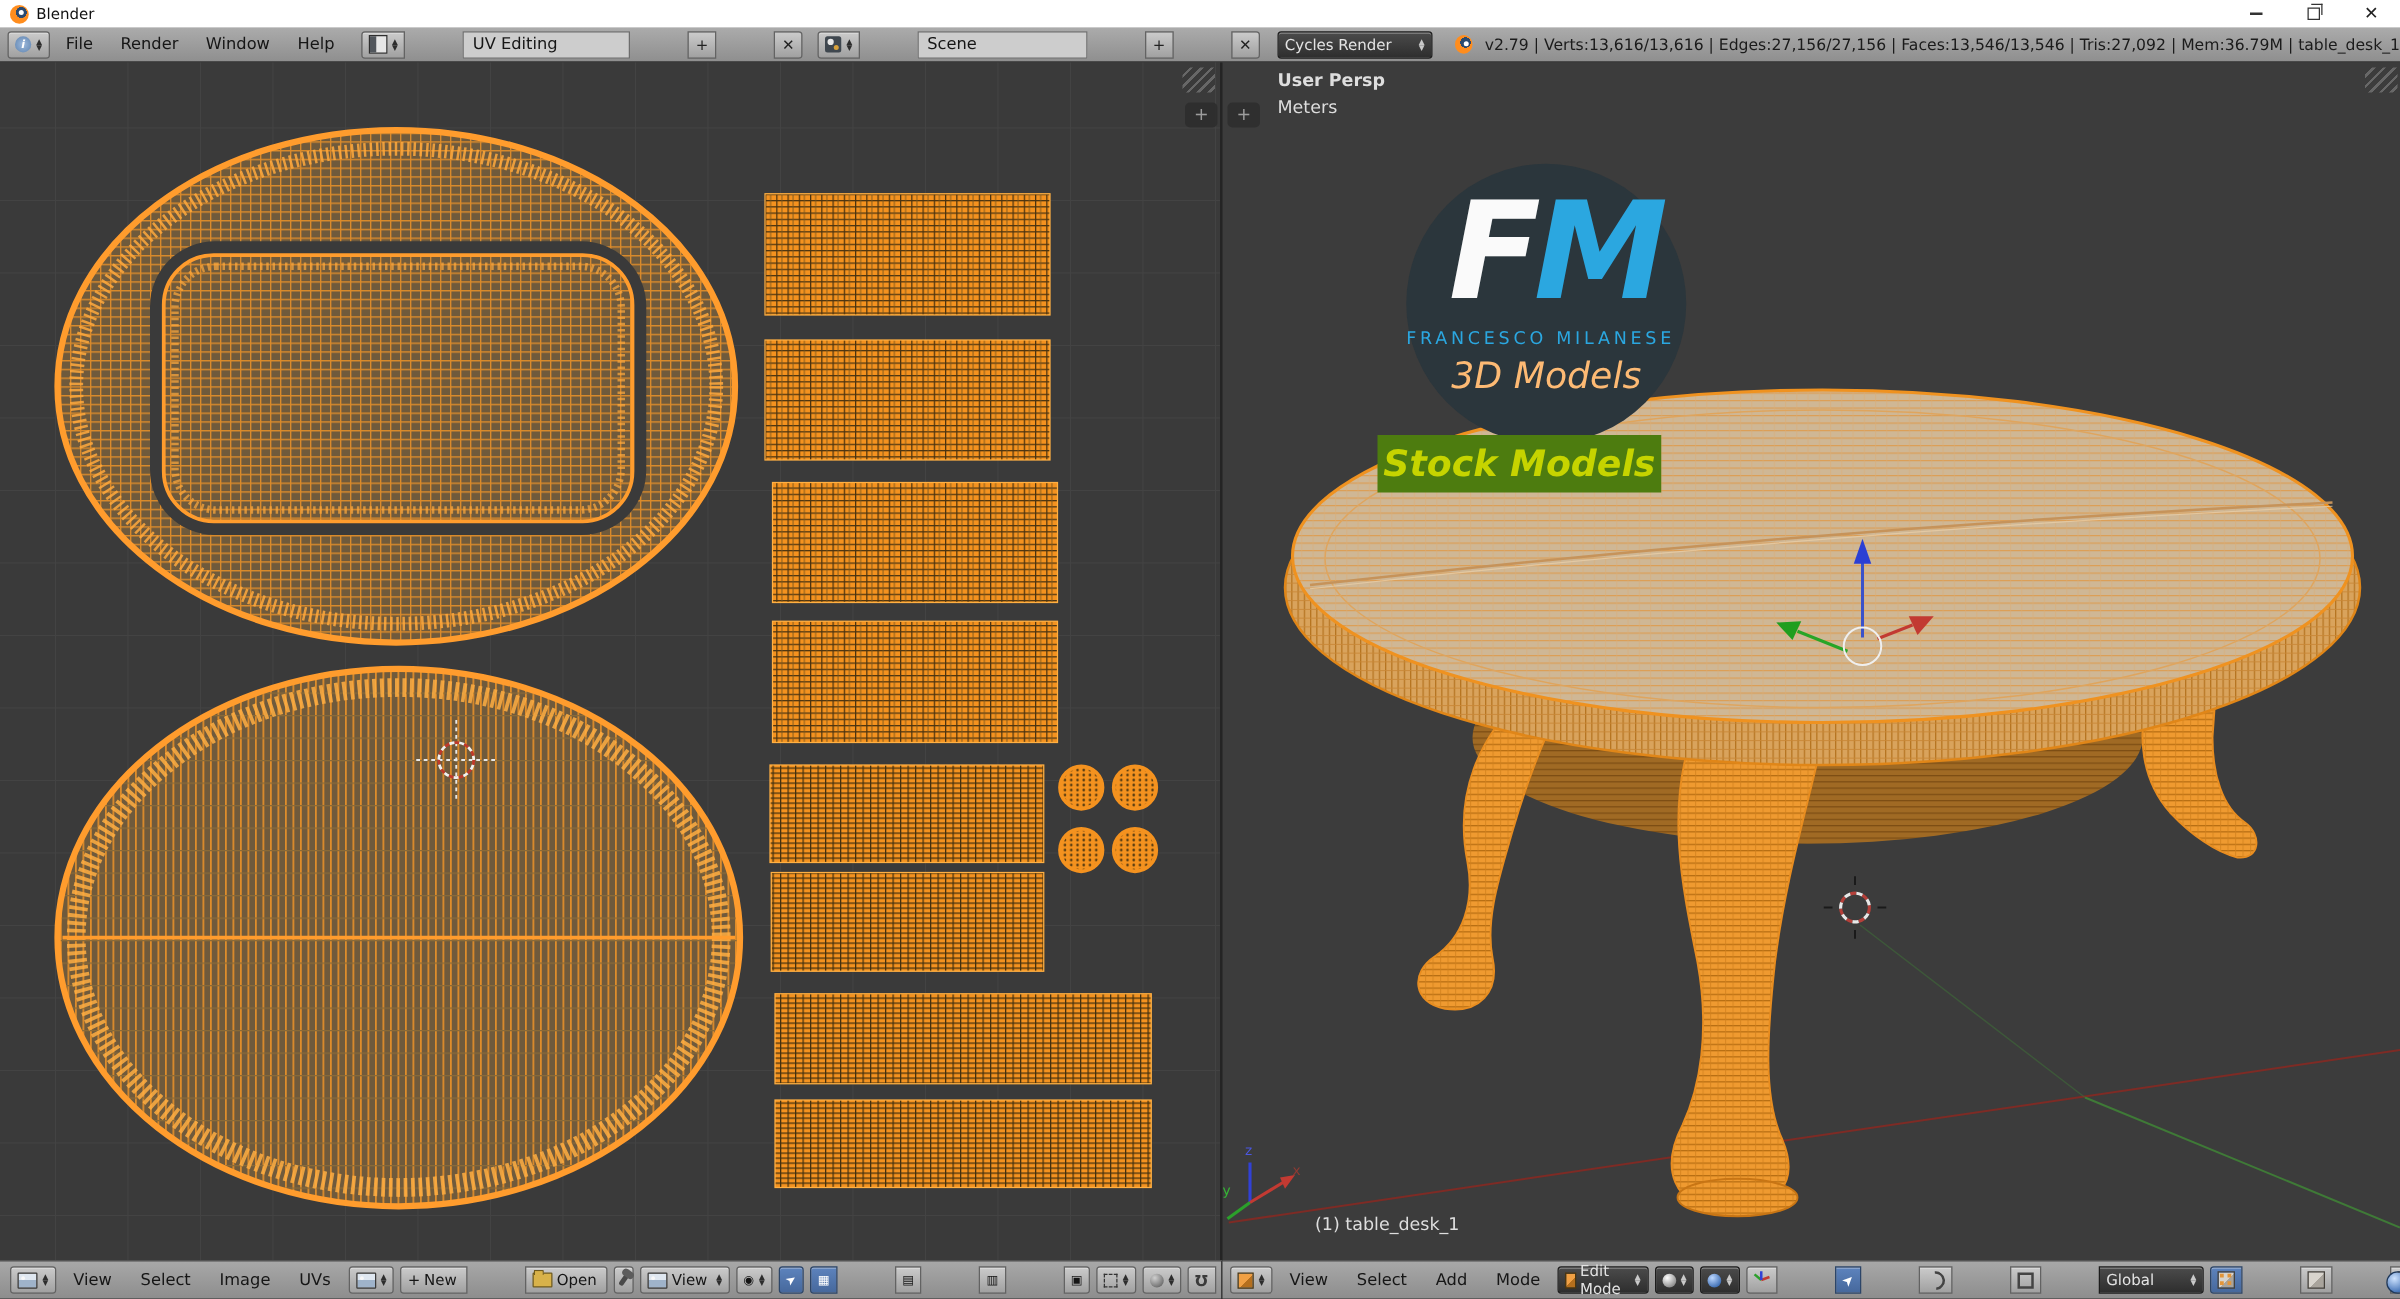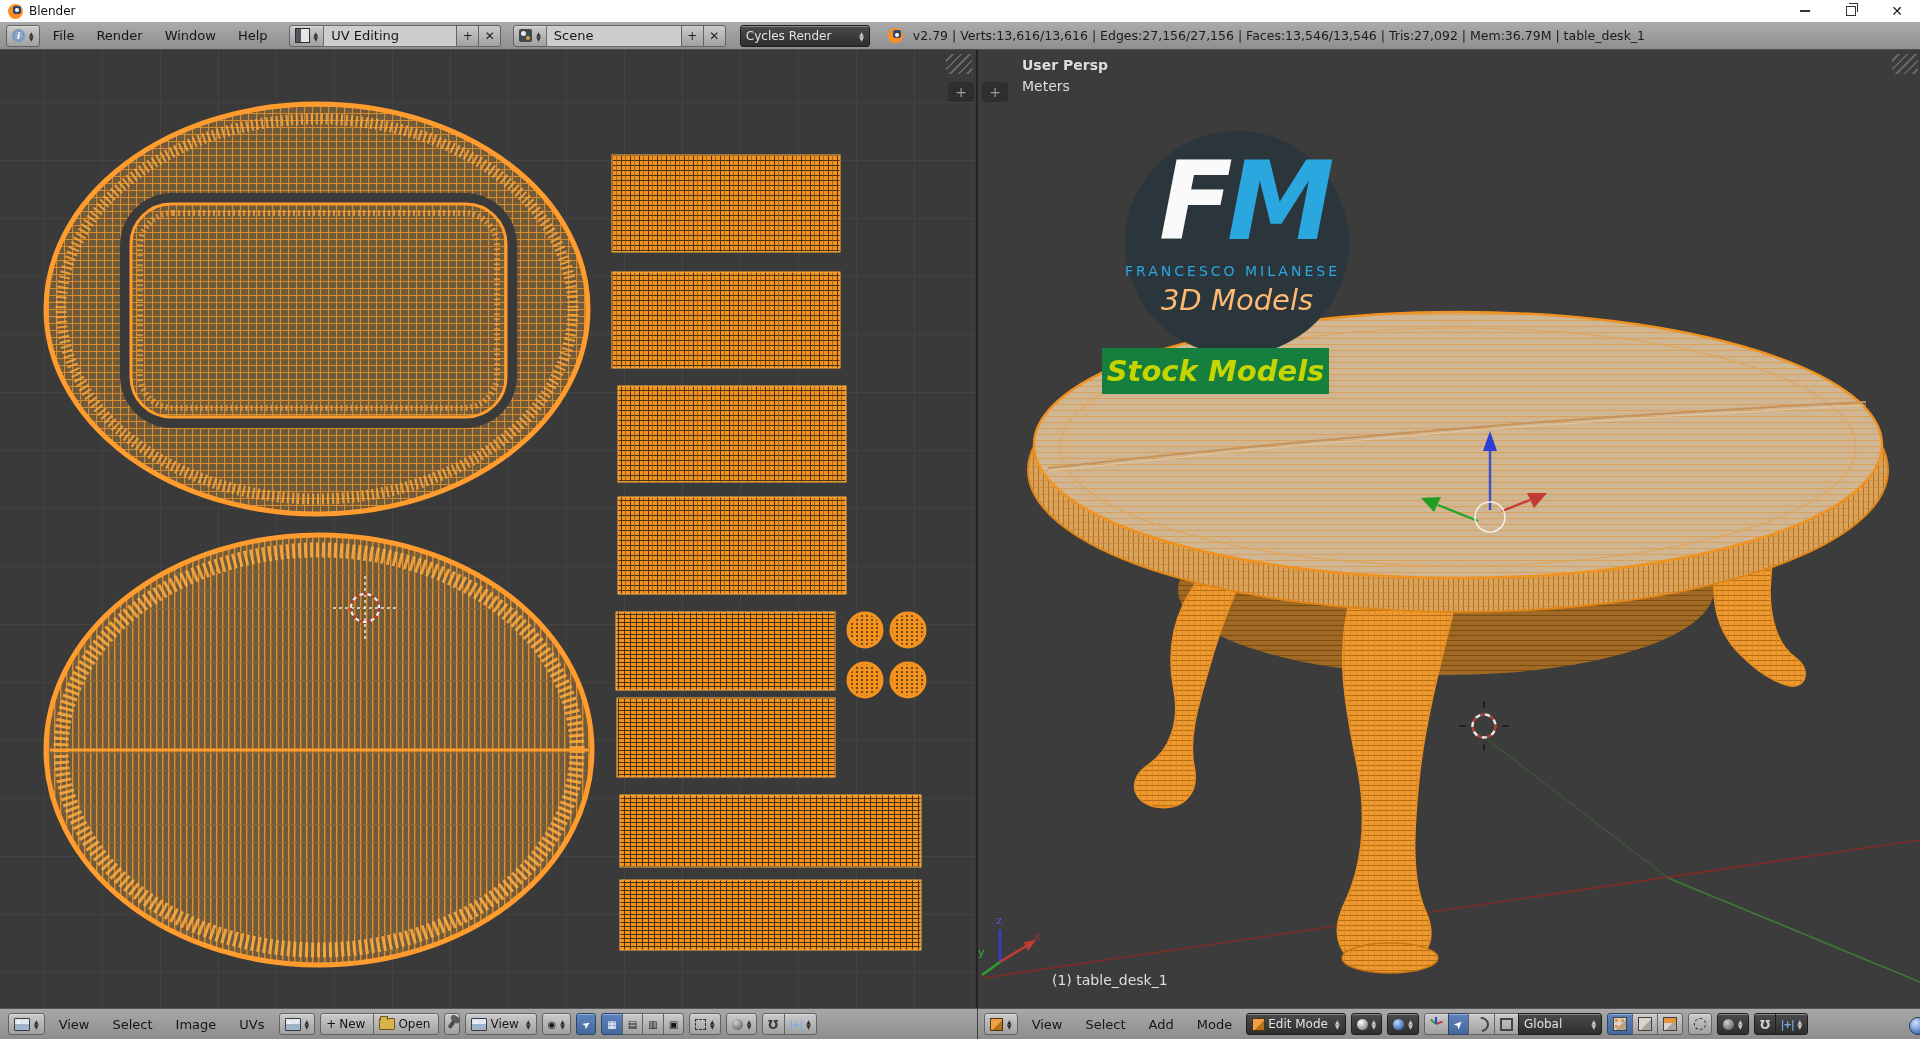--- a/index.html
+++ b/index.html
@@ -28,21 +28,21 @@
   .ibtn{height:20px;display:inline-flex;align-items:center;border-radius:3px;
     background:linear-gradient(#cbcbcb,#a0a0a0);border:1px solid #636363;padding:0 5px;
     box-shadow:inset 0 1px 0 rgba(255,255,255,.35);font-size:12px;color:#151515;}
   .ibtn.dark{background:linear-gradient(#4b4b4b,#2e2e2e);border-color:#1d1d1d;color:#e3e3e3;}
   .ibtn.dark .updown{color:#c9c9c9;}
   .field{height:20px;background:#cdcdcd;border:1px solid #6d6d6d;border-radius:3px;
     display:inline-flex;align-items:center;padding:0 7px;font-size:13px;color:#161616;}
   .sq-btn{width:21px;height:20px;display:inline-flex;align-items:center;justify-content:center;
     background:linear-gradient(#cbcbcb,#a0a0a0);border:1px solid #636363;border-radius:3px;
     font-size:12px;color:#222;}
-  .grp{display:inline-flex;}
+  .grp{display:inline-flex;gap:47px;}
   .grp > *{border-radius:0;margin-left:-1px;}
   .grp > *:first-child{border-radius:3px 0 0 3px;margin-left:0;}
   .grp > *:last-child{border-radius:0 3px 3px 0;}
   #topbar-stats{font-size:12.5px;color:#1b1b1b;margin-left:6px;white-space:nowrap;}
   .pic-icon{width:14px;height:11px;border:1px solid #3a3a3a;border-radius:1px;
     background:linear-gradient(180deg,#dfe7f0 0 45%,#9fb3ca 45% 100%);position:relative;}
   .pic-icon::after{content:"";position:absolute;left:2px;top:2px;width:3px;height:3px;border-radius:50%;background:#f7f7f7;}
   .info-icon{width:13px;height:13px;border-radius:50%;background:radial-gradient(#9db9dd,#5d82ad);
     color:#fff;font-size:9px;display:inline-flex;align-items:center;justify-content:center;font-style:italic;font-weight:bold;}
   .scene-icon{width:13px;height:13px;border-radius:2px;position:relative;background:#3f474f;}
@@ -61,21 +61,21 @@
     background:repeating-linear-gradient(135deg,transparent 0 4px,#767676 4px 6px);opacity:.75;}
   .plus-tab{position:absolute;width:26px;height:20px;border-radius:4px;background:#2e2e2e;
     color:#a5a5a5;font-size:14px;display:flex;align-items:center;justify-content:center;opacity:.92;}
   .overlay-text{position:absolute;color:#dedede;font-size:14px;}
   
   #fm-logo{position:absolute;left:147px;top:81px;width:224px;height:224px;border-radius:50%;background:#2b363c;}
   #fm-f{position:absolute;left:34px;top:8px;font-size:108px;font-style:italic;font-weight:bold;color:#fafafa;}
   #fm-m{position:absolute;left:102px;top:8px;font-size:108px;font-style:italic;font-weight:bold;color:#2ba7e0;}
   #fm-name{position:absolute;left:0;top:132px;width:100%;text-align:left;font-size:14px;letter-spacing:3px;color:#2ba7e0;}
   #fm-tagline{position:absolute;left:0;top:152px;width:100%;text-align:center;font-size:29px;font-style:italic;color:#fdba74;}
-  #stock-banner{position:absolute;left:124px;top:298px;width:227px;height:46px;background:#15803d;
+  #stock-banner{position:absolute;left:124px;top:298px;width:227px;height:46px;background:#4d7c0f;
     color:#c6d400;font-size:29px;font-weight:bold;font-style:italic;text-align:center;line-height:46px;}
   
   #footer{position:absolute;left:0;top:1008px;width:1920px;height:31px;display:flex;}
   .footer-sec{height:31px;background:linear-gradient(#a8a8a8,#8d8d8d);border-top:1px solid #555;
     display:flex;align-items:center;gap:5px;box-sizing:border-box;}
   #footer-left{width:978px;padding-left:8px;border-right:1px solid #3c3c3c;}
   #footer-right{width:942px;padding-left:6px;position:relative;}
   .ibtn .lbl{margin:0 3px;}
   .ibtn.pressed{background:linear-gradient(#5d83bd,#46689c);border-color:#2c4568;color:#fff;}
   .mini{font-size:10px;}

